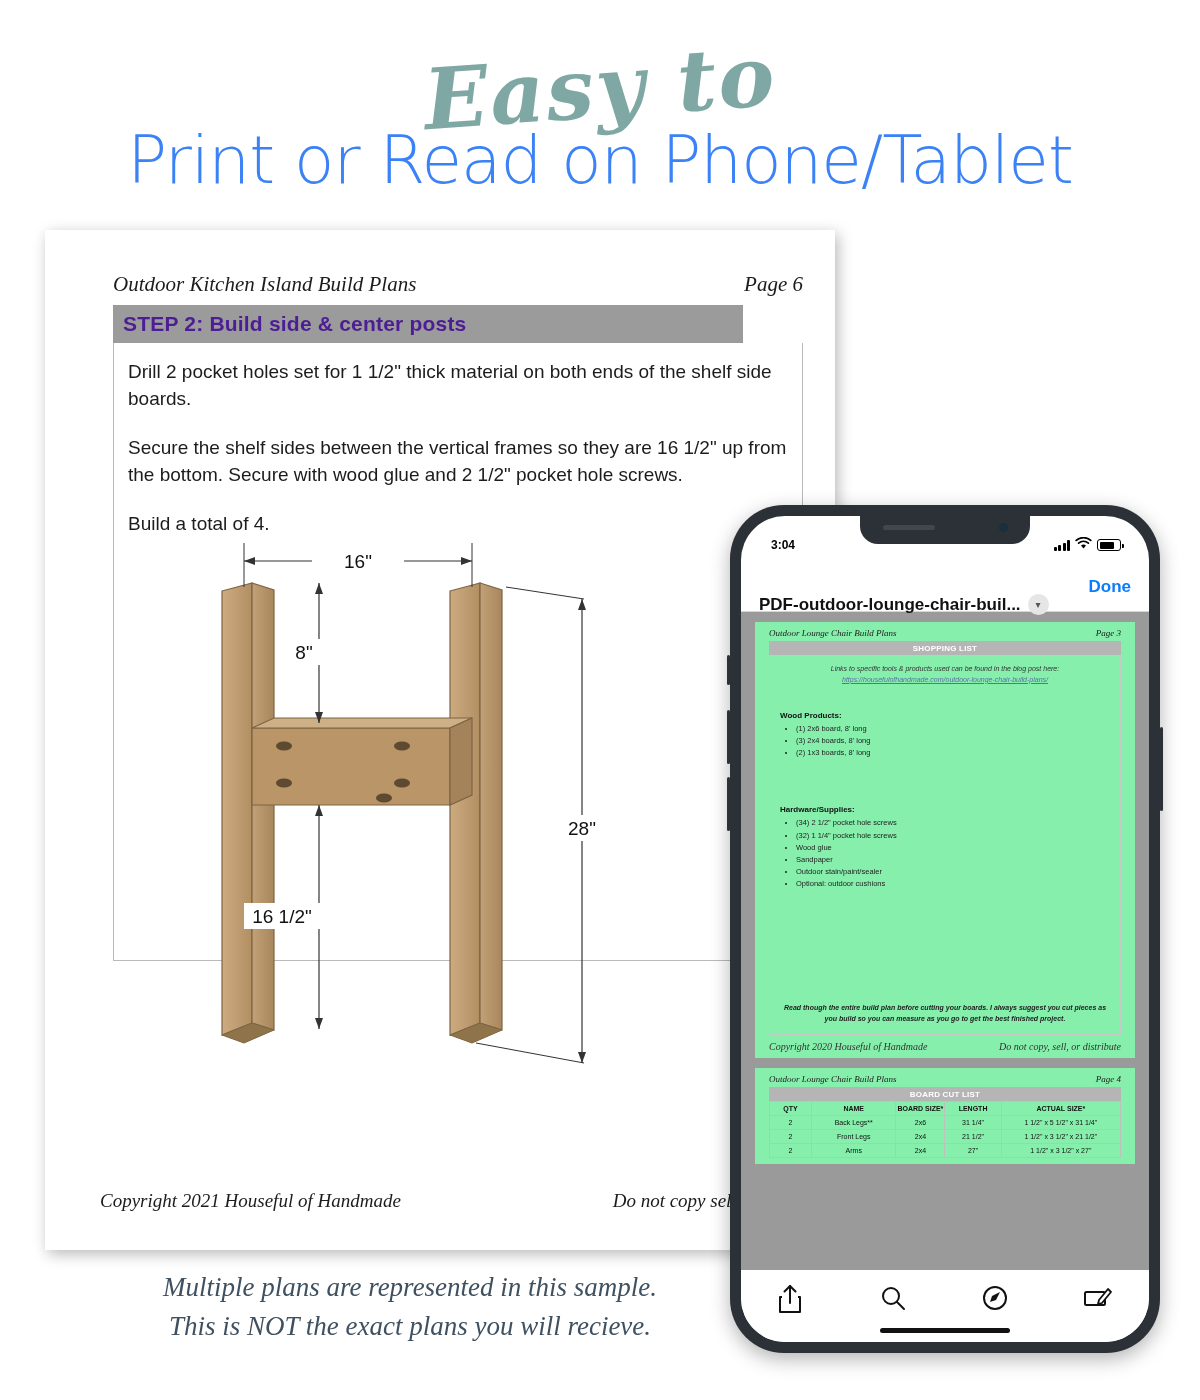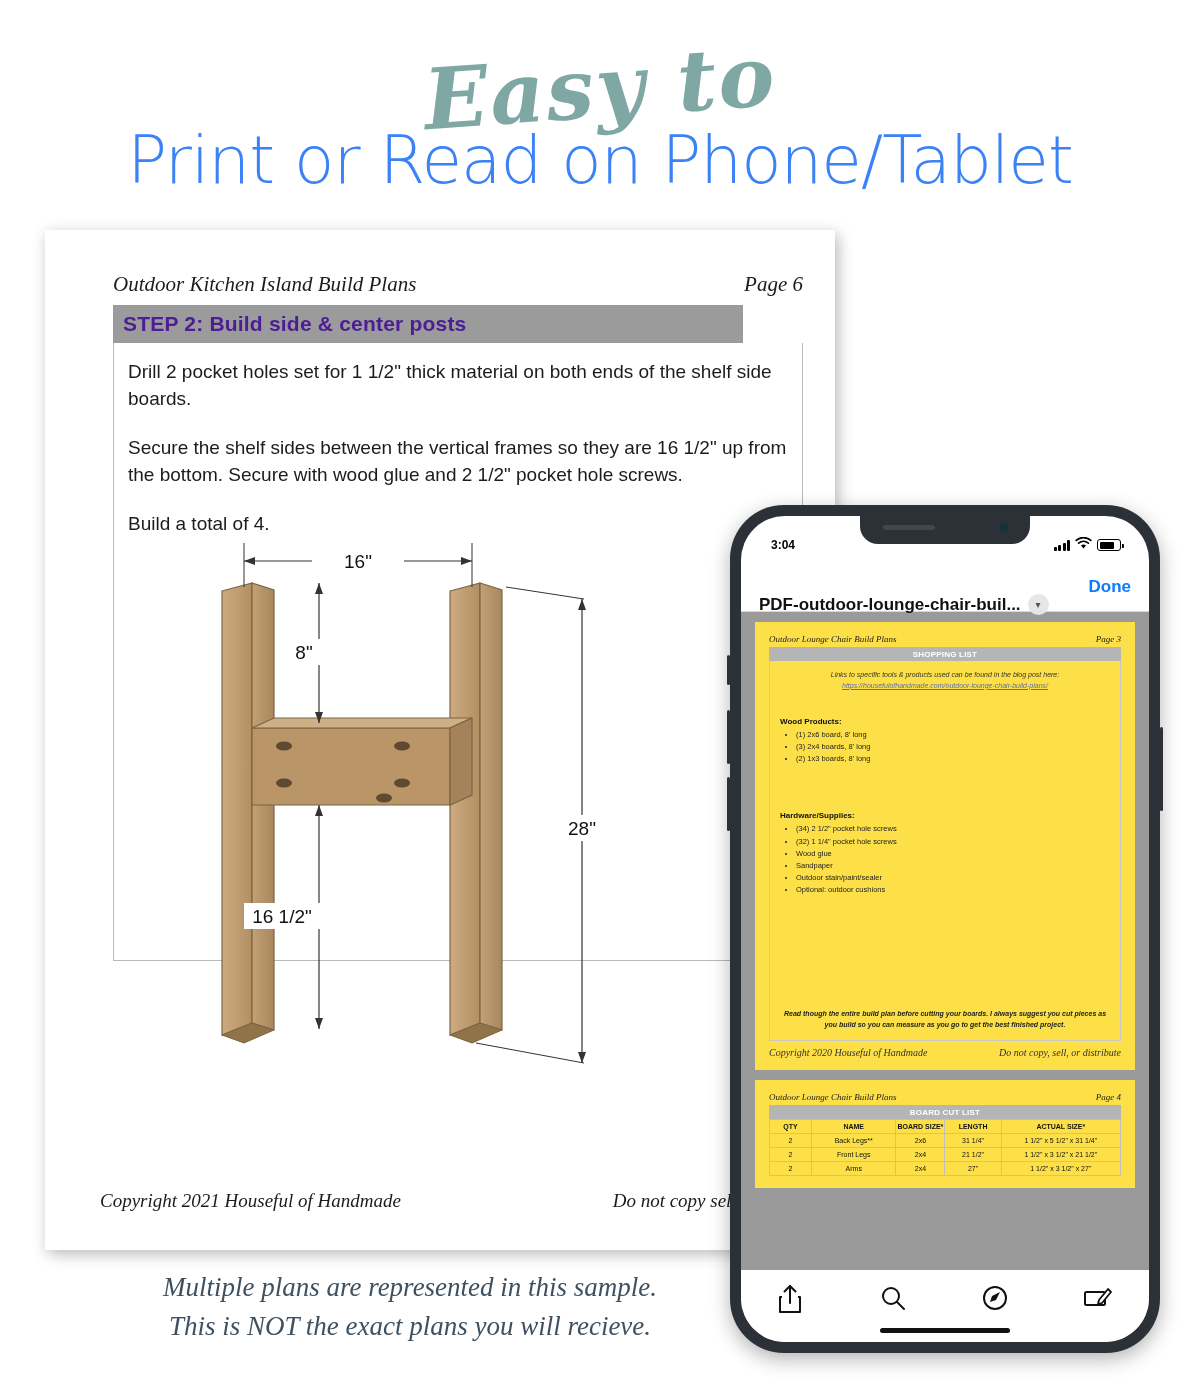--- a/index.html
+++ b/index.html
@@ -243,23 +243,23 @@
   }
 
   .pdf-area {
     position: absolute;
     top: 96px; left: 0; right: 0; bottom: 72px;
     background: #9a9a9a;
     overflow: hidden;
     padding: 10px 14px 0 14px;
   }
   .pdf-page {
-    background: #fde047;
+    background: #86efac;
     width: 100%;
-    padding: 12px 14px;
+    padding: 6px 14px;
     position: relative;
   }
   .pdf-page + .pdf-page { margin-top: 10px; }
   .pdf-head {
     display: flex; justify-content: space-between;
     font-family: "Liberation Serif", serif;
     font-style: italic;
     font-size: 9px;
     color: #222;
     padding-bottom: 3px;

